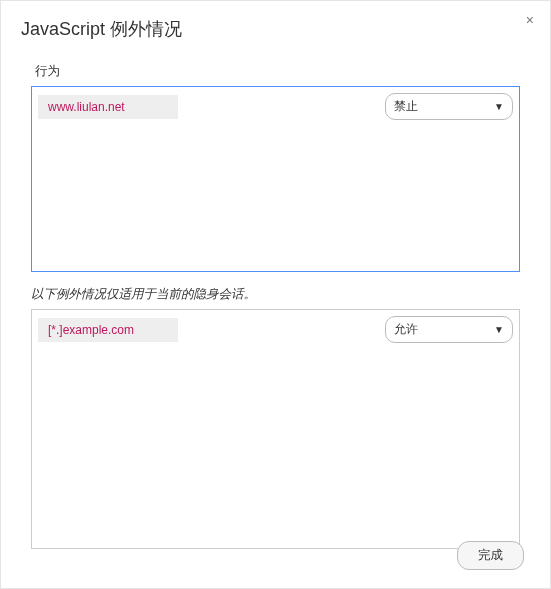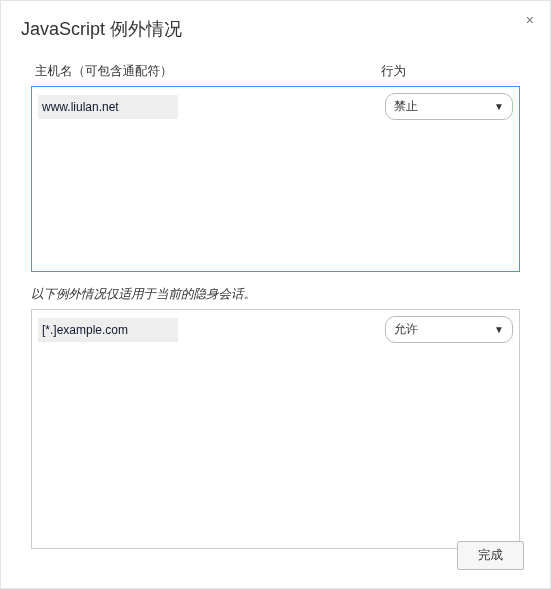--- a/index.html
+++ b/index.html
@@ -61,23 +61,23 @@
     height: 240px;
   }
   .row {
     display: flex;
     align-items: center;
     gap: 8px;
     padding: 2px 2px;
   }
   .host-chip {
     background: #eee;
-    padding: 5px 4px;
+    padding: 5px 10px;
     font-size: 12px;
-    color: #0f172a;
+    color: #be185d;
     min-width: 140px;
   }
   .spacer { flex: 1; }
   .select {
     width: 128px;
     border: 1px solid #bbb;
     border-radius: 10px;
     padding: 4px 8px;
     font-size: 12px;
     color: #333;
@@ -98,40 +98,39 @@
     margin: 14px 0 6px 0;
   }
   .footer {
     position: absolute;
     right: 26px;
     bottom: 18px;
   }
   .done-btn {
     border: 1px solid #bbb;
     background: #f6f6f6;
-    border-radius: 2px;
+    border-radius: 12px;
     padding: 5px 20px;
     font-size: 12.5px;
     color: #333;
     cursor: pointer;
   }
 </style>
 </head>
 <body>
 
 <div class="dialog">
 
   <button class="close-btn">×</button>
 
   <div class="title">JavaScript 例外情况</div>
 
   <div class="inner">
 
     <div class="col-headers">
-      <div class="col-host">主机名（可包含通配符）</div>
       <div class="col-act">行为</div>
     </div>
 
     <div class="list-box list-active">
       <div class="row">
         <div class="host-chip">www.liulan.net</div>
         <div class="spacer"></div>
         <div class="select">
           <span>禁止</span>
           <span class="caret">▼</span>

